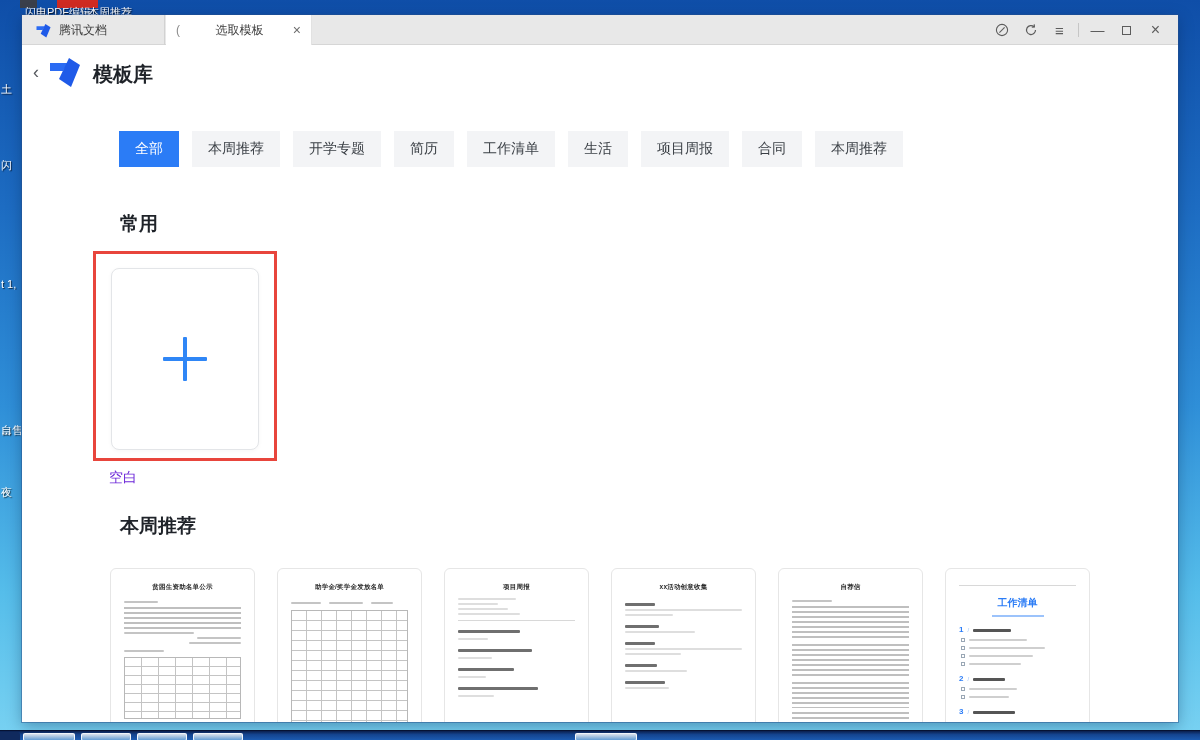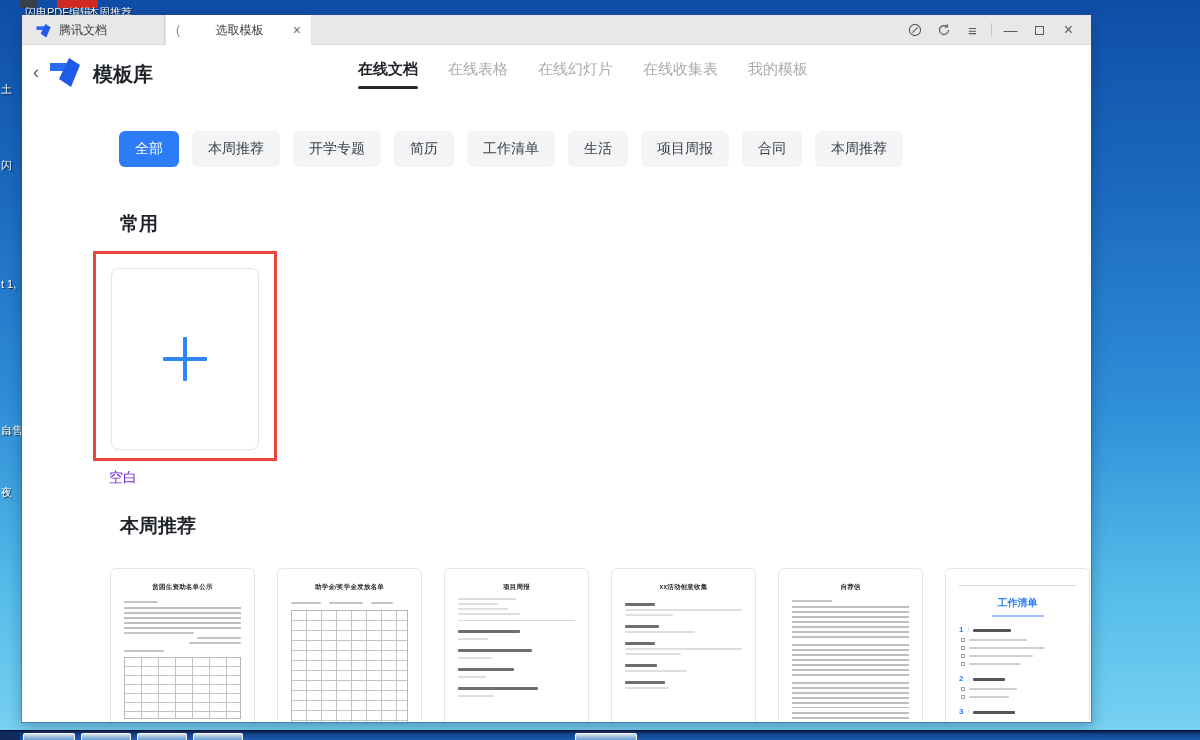--- a/index.html
+++ b/index.html
@@ -11,21 +11,21 @@
   .desk-icon-frag{position:absolute;top:0;height:8px;}
   .left-frag{position:absolute;left:1px;width:20px;font-size:11px;color:#fff;text-shadow:1px 1px 1px rgba(0,0,0,.7);overflow:hidden;white-space:nowrap;}
   
   .taskbar{position:absolute;left:0;right:0;bottom:0;height:10px;
     background:linear-gradient(180deg,#0b1f4d 0%,#14448f 40%,#1b5ab0 100%);border-top:1px solid #061233;}
   .tb-btn{position:absolute;top:2px;height:8px;border-radius:2px;
     background:linear-gradient(180deg,rgba(255,255,255,.85),rgba(160,215,245,.55));
     border:1px solid rgba(255,255,255,.9);}
   .tb-orb{position:absolute;left:0;top:1px;width:20px;height:9px;background:#102a5e;border-radius:0 3px 0 0;}
   
-  .window{position:absolute;left:22px;top:15px;width:1069px;height:707px;background:#fff;
+  .window{position:absolute;left:22px;top:15px;width:1156px;height:707px;background:#fff;
     box-shadow:0 0 0 1px rgba(40,80,140,.45),0 4px 14px rgba(0,30,70,.35);}
   .titlebar{position:relative;height:30px;background:#e8e8e8;border-bottom:1px solid #d6d6d6;}
   .tab{position:absolute;top:0;height:30px;display:flex;align-items:center;font-size:12px;color:#3c3c3c;}
   .tab1{left:0;width:143px;padding-left:14px;border-right:1px solid #d2d2d2;}
   .tab2{left:144px;width:146px;background:#fff;padding:0 10px;border-right:1px solid #e2e2e2;}
   .tab-logo{width:15px;height:15px;margin-right:8px;flex:0 0 auto;}
   .tab2 .loading{color:#8a8a8a;font-size:12px;margin-right:14px;}
   .tab2 .tab-title{flex:1;text-align:center;}
   .tab2 .tab-close{color:#6d6d6d;font-size:14px;margin-left:8px;cursor:default;}
   .win-controls{position:absolute;right:8px;top:0;height:30px;display:flex;align-items:center;}
@@ -39,21 +39,21 @@
   
   .content{position:relative;height:677px;background:#fff;overflow:hidden;}
   .back{position:absolute;left:11px;top:18px;font-size:18px;color:#55585e;line-height:1;}
   .app-logo{position:absolute;left:27px;top:11px;width:32px;height:32px;}
   .page-title{position:absolute;left:71px;top:16px;font-size:20px;font-weight:bold;color:#1f2329;}
   .nav{position:absolute;left:336px;top:15px;display:flex;gap:30px;}
   .nav-item{font-size:15px;color:#ababab;padding-bottom:10px;position:relative;cursor:default;}
   .nav-item.active{color:#1f2329;font-weight:bold;}
   .nav-item.active::after{content:"";position:absolute;left:0;right:0;bottom:0;height:3px;background:#23272e;border-radius:2px;}
   .chips{position:absolute;left:97px;top:86px;display:flex;gap:13px;}
-  .chip{height:36px;display:flex;align-items:center;padding:16px 16px;border-radius:6px;
+  .chip{height:36px;display:flex;align-items:center;padding:16px 16px;border-radius:0;
     background:#f3f4f6;color:#3a3f45;font-size:14px;cursor:default;white-space:nowrap;}
   .chip.active{background:#2b7cf6;color:#fff;}
   .sec-title{position:absolute;font-size:19px;font-weight:bold;color:#1f2329;}
   .sec-common{left:98px;top:166px;}
   .sec-weekly{left:98px;top:468px;}
   .red-box{position:absolute;left:71px;top:206px;width:184px;height:210px;border:3px solid #e8453c;}
   .blank-card{position:absolute;left:15px;top:14px;width:148px;height:182px;background:#fff;
     border:1px solid #e3e5e8;border-radius:8px;box-shadow:0 1px 4px rgba(0,0,0,.04);}
   .plus{position:absolute;left:50%;top:50%;width:44px;height:44px;transform:translate(-50%,-50%);}
   .plus::before,.plus::after{content:"";position:absolute;background:#2f86f6;border-radius:1px;}
@@ -143,27 +143,20 @@
 
     <div class="content">
 
       <span class="back">‹</span>
       <svg class="app-logo" viewBox="0 0 32 32">
         <polygon points="1,7 19,7 14,15 1,15" fill="#2b6bf3"></polygon>
         <polygon points="20,2 31,9 22,31 10,23" fill="#1f5ae8"></polygon>
       </svg>
       <div class="page-title">模板库</div>
 
-      <div class="nav">
-        <div class="nav-item active">在线文档</div>
-        <div class="nav-item">在线表格</div>
-        <div class="nav-item">在线幻灯片</div>
-        <div class="nav-item">在线收集表</div>
-        <div class="nav-item">我的模板</div>
-      </div>
 
       <div class="chips">
         <div class="chip active">全部</div>
         <div class="chip">本周推荐</div>
         <div class="chip">开学专题</div>
         <div class="chip">简历</div>
         <div class="chip">工作清单</div>
         <div class="chip">生活</div>
         <div class="chip">项目周报</div>
         <div class="chip">合同</div>

